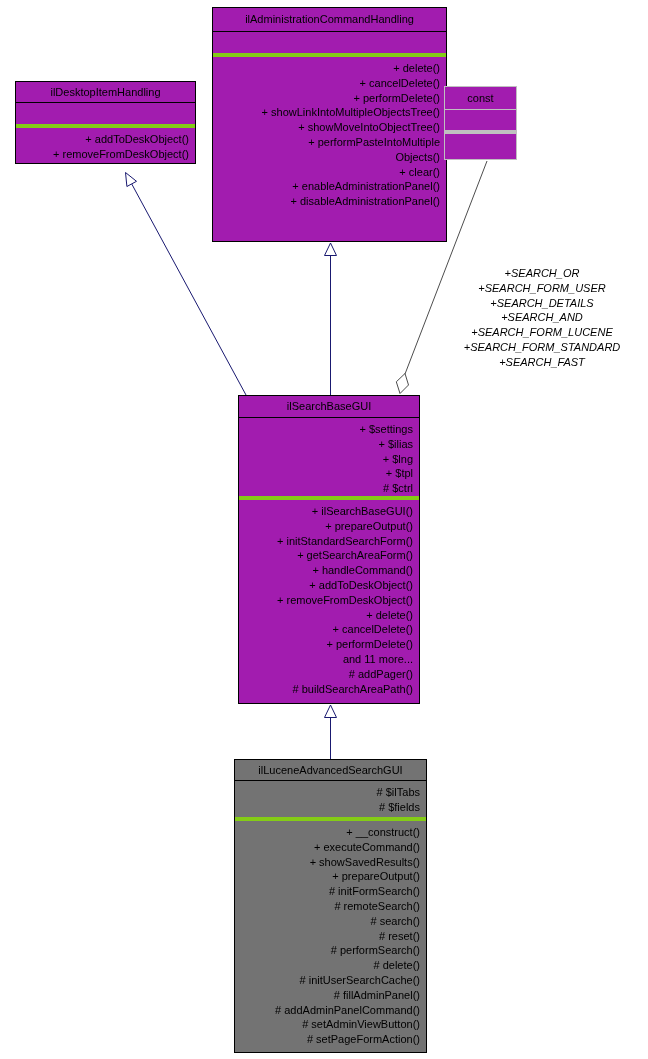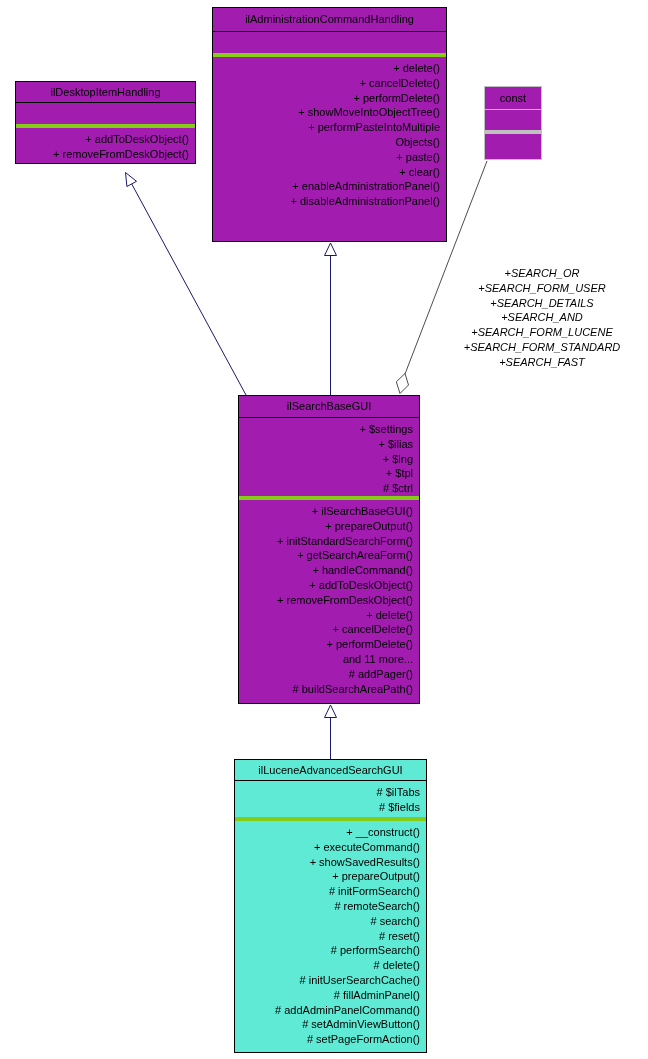--- a/index.html
+++ b/index.html
@@ -19,21 +19,21 @@
     white-space:nowrap; overflow:hidden;
   }
   .box .sec { box-sizing:border-box; border-bottom:4px solid #84cc16; }
   .box .sec.last { border-bottom:none; }
   .box .sec.filled { padding:4px 6px 0 6px;text-align:right; }
   .line { white-space:nowrap; line-height:14.8px; }
   
   .box.external { border-color:#c0c0c0; }
   .box.external .title, .box.external .sec { border-color:#c0c0c0; }
   
-  .box.current { background:#5eead4; }
+  .box.current { background:#737373; }
   .edge-labels {
     position:absolute; left:436px; top:266px; width:212px; z-index:2;
     text-align:center; font-size:11px; line-height:14.9px;
   }
   .edge-labels .line { white-space:nowrap;font-style:italic; }
 </style>
 </head>
 <body>
 
 <div id="canvas">
@@ -62,31 +62,31 @@
     </div>
   </div>
 
   <div class="box" style="left:212px; top:7px; width:235px; height:235px;">
     <div class="title" style="height:24px;">ilAdministrationCommandHandling</div>
     <div class="sec" style="height:25px;"></div>
     <div class="sec last filled">
       <div class="line">+ delete()</div>
       <div class="line">+ cancelDelete()</div>
       <div class="line">+ performDelete()</div>
+      <div class="line">+ showLinkIntoMultipleObjectsTree()</div>
       <div class="line">+ showMoveIntoObjectTree()</div>
       <div class="line">+ performPasteIntoMultiple</div>
       <div class="line">Objects()</div>
-      <div class="line">+ paste()</div>
       <div class="line">+ clear()</div>
       <div class="line">+ enableAdministrationPanel()</div>
       <div class="line">+ disableAdministrationPanel()</div>
     </div>
   </div>
 
-  <div class="box external" style="left:484px; top:86px; width:58px; height:74px;">
+  <div class="box external" style="left:444px; top:86px; width:73px; height:74px;">
     <div class="title" style="height:23px;">const</div>
     <div class="sec" style="height:24px;"></div>
     <div class="sec last"></div>
   </div>
 
   <div class="edge-labels">
     <div class="line">+SEARCH_OR</div>
     <div class="line">+SEARCH_FORM_USER</div>
     <div class="line">+SEARCH_DETAILS</div>
     <div class="line">+SEARCH_AND</div>

